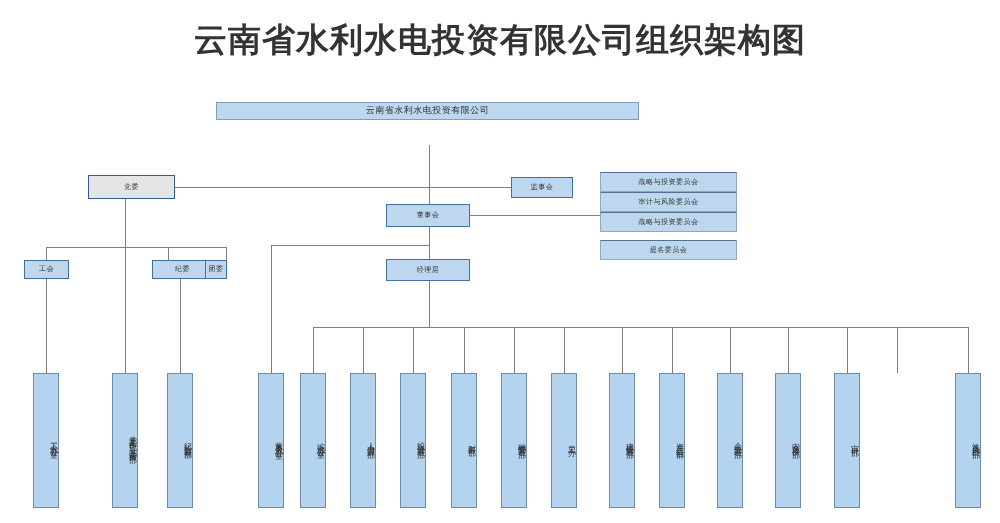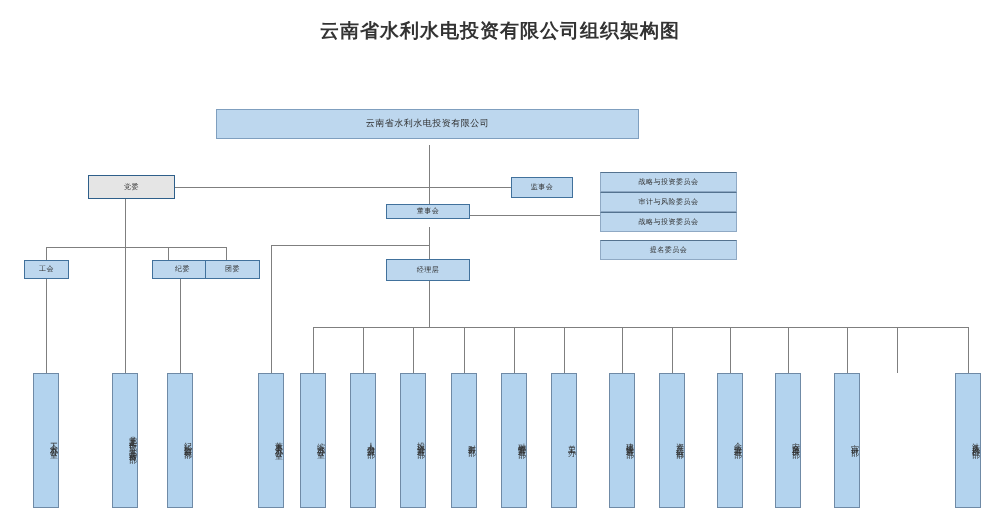--- a/index.html
+++ b/index.html
@@ -17,21 +17,21 @@
     height: 523px;
     overflow: hidden;
     background: #ffffff;
   }
   .title {
     position: absolute;
     left: 0;
     top: 18px;
     width: 1000px;
     text-align: center;
-    font-size: 19px;
+    font-size: 33px;
     font-weight: bold;
     letter-spacing: 1px;
     color: #333333;
     white-space: nowrap;
   }
   
   .node {
     position: absolute;
     box-sizing: border-box;
     background: #bdd7ee;
@@ -123,38 +123,38 @@
   <div class="ln v" style="left:514px; top:327px; height:46px;"></div>
   <div class="ln v" style="left:564px; top:327px; height:46px;"></div>
   <div class="ln v" style="left:622px; top:327px; height:46px;"></div>
   <div class="ln v" style="left:672px; top:327px; height:46px;"></div>
   <div class="ln v" style="left:730px; top:327px; height:46px;"></div>
   <div class="ln v" style="left:788px; top:327px; height:46px;"></div>
   <div class="ln v" style="left:847px; top:327px; height:46px;"></div>
   <div class="ln v" style="left:897px; top:327px; height:46px;"></div>
   <div class="ln v" style="left:968px; top:327px; height:46px;"></div>
 
-  <div class="node root" style="left:216px; top:109px; width:423px; height:30px;">云南省水利水电投资有限公司</div>
+  <div class="node root" style="left:216px; top:102px; width:423px; height:18px;">云南省水利水电投资有限公司</div>
 
   <div class="node accent" style="left:88px; top:175px; width:87px; height:24px;">党委</div>
 
   <div class="node" style="left:511px; top:177px; width:62px; height:21px;">监事会</div>
 
-  <div class="node" style="left:386px; top:204px; width:84px; height:15px;">董事会</div>
+  <div class="node" style="left:386px; top:204px; width:84px; height:23px;">董事会</div>
 
   <div class="node" style="left:386px; top:259px; width:84px; height:22px;">经理层</div>
 
   <div class="node committee" style="left:600px; top:192px; width:137px; height:20px;">审计与风险委员会</div>
   <div class="node committee" style="left:600px; top:172px; width:137px; height:20px;">战略与投资委员会</div>
   <div class="node committee" style="left:600px; top:212px; width:137px; height:20px;">战略与投资委员会</div>
   <div class="node committee" style="left:600px; top:240px; width:137px; height:20px;">提名委员会</div>
 
   <div class="node" style="left:24px; top:260px; width:45px; height:19px;">工会</div>
   <div class="node" style="left:152px; top:260px; width:61px; height:19px;">纪委</div>
-  <div class="node" style="left:205px; top:260px; width:55px; height:19px;">团委</div>
+  <div class="node" style="left:205px; top:260px; width:22px; height:19px;">团委</div>
 
   <div class="node vert" style="left:33px; top:373px; width:26px; height:135px;">工会办公室</div>
   <div class="node vert" style="left:112px; top:373px; width:26px; height:135px;">党委工作部（党委宣传部）</div>
   <div class="node vert" style="left:167px; top:373px; width:26px; height:135px;">纪检监察部</div>
 
   <div class="node vert" style="left:258px; top:373px; width:26px; height:135px;">董事会办公室</div>
   <div class="node vert" style="left:300px; top:373px; width:26px; height:135px;">综合办公室</div>
   <div class="node vert" style="left:350px; top:373px; width:26px; height:135px;">人力资源部</div>
   <div class="node vert" style="left:400px; top:373px; width:26px; height:135px;">投资管理部</div>
   <div class="node vert" style="left:451px; top:373px; width:26px; height:135px;">财务部</div>

